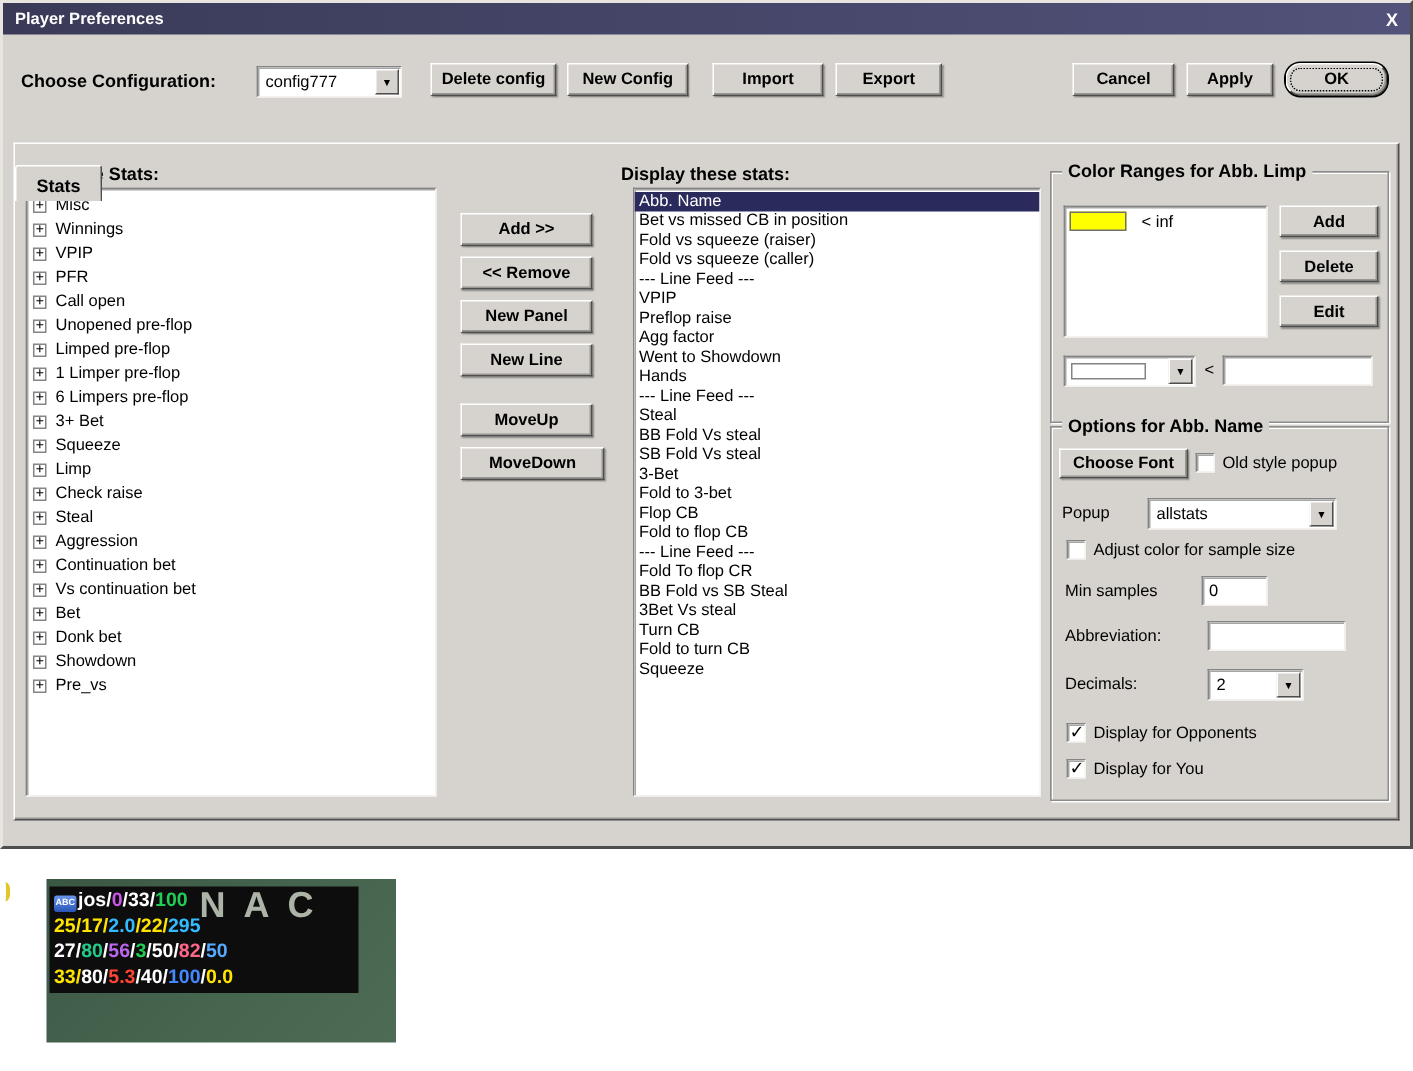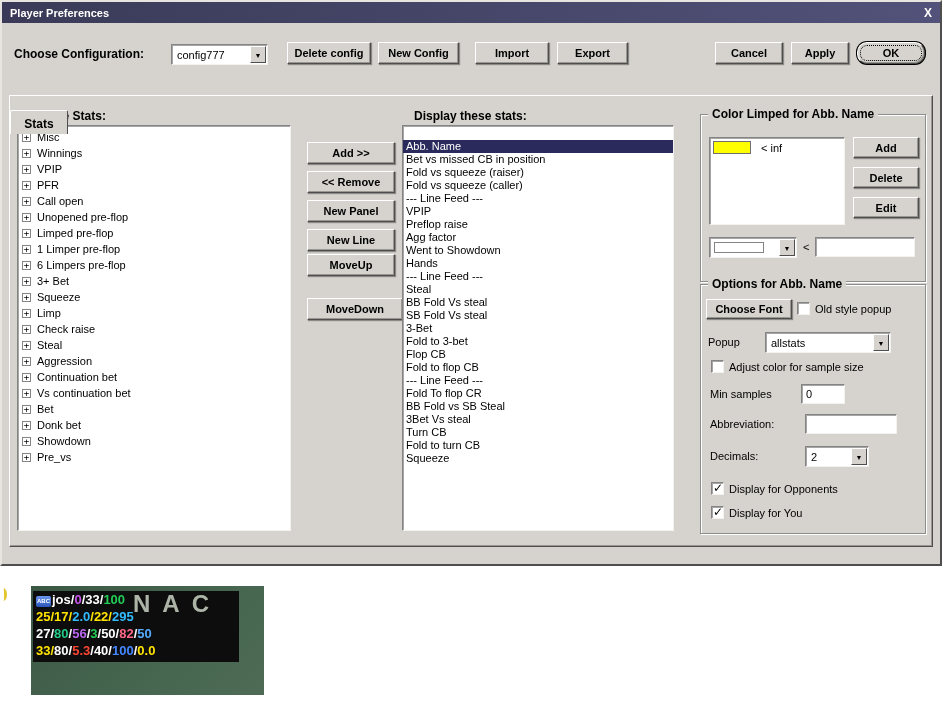--- a/index.html
+++ b/index.html
@@ -226,25 +226,25 @@
         <div class="tree-item">
           <span class="expand-box">+</span>
           <span>Pre_vs</span>
         </div>
       </div>
 
     <button class="btn" style="left:297px;top:46px;width:88px">Add &gt;&gt;</button>
     <button class="btn" style="left:297px;top:75px;width:88px">&lt;&lt; Remove</button>
     <button class="btn" style="left:297px;top:104px;width:88px">New Panel</button>
     <button class="btn" style="left:297px;top:133px;width:88px">New Line</button>
-    <button class="btn" style="left:297px;top:158px;width:88px">MoveUp</button>
+    <button class="btn" style="left:297px;top:173px;width:88px">MoveUp</button>
     <button class="btn" style="left:297px;top:202px;width:96px">MoveDown</button>
 
     <span class="lbl bold" style="left:404px;top:13px">Display these stats:</span>
-    <div class="listbox sunken" style="left:392px;top:29px;width:272px;height:406px;padding-top:14px">
+    <div class="listbox sunken" style="left:412px;top:29px;width:272px;height:406px;padding-top:2px">
         <div class="list-item selected">Abb. Name</div>
         <div class="list-item">Bet vs missed CB in position</div>
         <div class="list-item">Fold vs squeeze (raiser)</div>
         <div class="list-item">Fold vs squeeze (caller)</div>
         <div class="list-item">--- Line Feed ---</div>
         <div class="list-item">VPIP</div>
         <div class="list-item">Preflop raise</div>
         <div class="list-item">Agg factor</div>
         <div class="list-item">Went to Showdown</div>
         <div class="list-item">Hands</div>
@@ -259,21 +259,21 @@
         <div class="list-item">--- Line Feed ---</div>
         <div class="list-item">Fold To flop CR</div>
         <div class="list-item">BB Fold vs SB Steal</div>
         <div class="list-item">3Bet Vs steal</div>
         <div class="list-item">Turn CB</div>
         <div class="list-item">Fold to turn CB</div>
         <div class="list-item">Squeeze</div>
       </div>
 
     <div class="groupbox" style="left:690px;top:18px;width:226px;height:168px">
-      <span class="legend">Color Limped for Abb. Name</span>
+      <span class="legend">Color Ranges for Abb. Limp</span>
       <div class="sunken" style="left:8px;top:22px;width:136px;height:88px;position:absolute">
         <div style="position:absolute;left:3px;top:3px;right:3px;height:15px">
           <span class="swatch" style="position:absolute;left:0;top:0;width:38px;height:13px"></span>
           <span class="sm" style="position:absolute;left:48px;top:1px">&lt; inf</span>
         </div>
       </div>
       <button class="btn" style="left:152px;top:22px;width:66px;height:21px">Add</button>
       <button class="btn" style="left:152px;top:52px;width:66px;height:21px">Delete</button>
       <button class="btn" style="left:152px;top:82px;width:66px;height:21px">Edit</button>
       <div class="combo sunken" style="left:8px;top:122px;width:88px">

